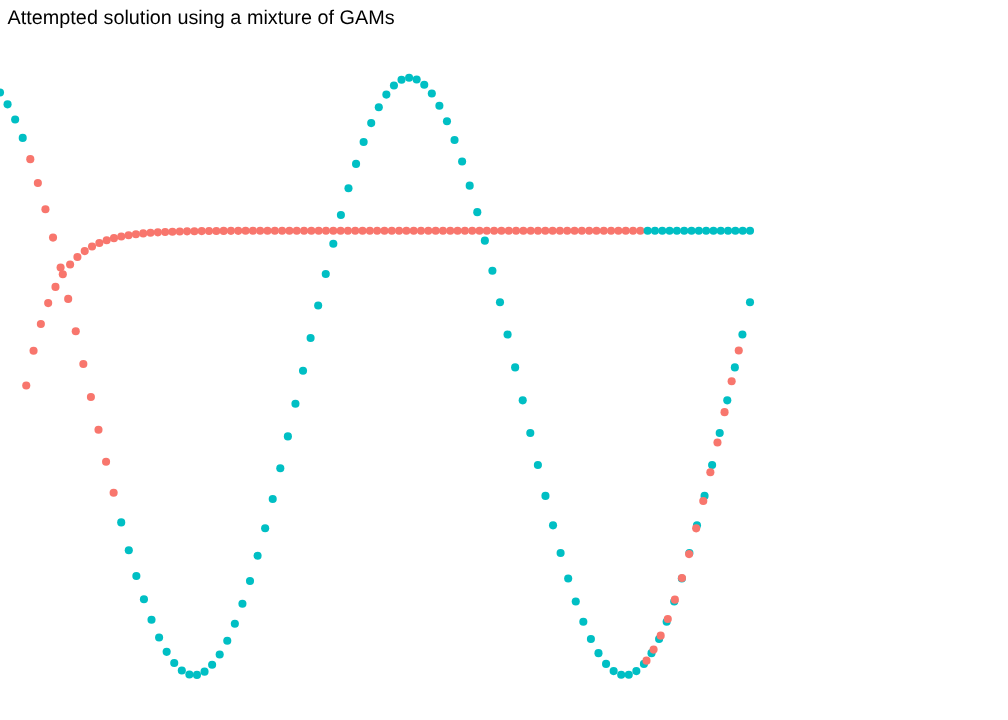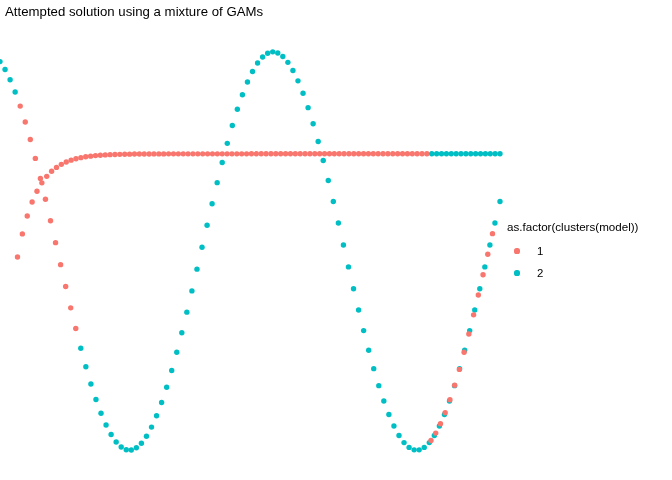--- a/index.html
+++ b/index.html
@@ -319,31 +319,14 @@
         <circle cx="464.12" cy="330.23" r="2.7" fill="#F8766D"></circle>
         <circle cx="468.85" cy="311.99" r="2.7" fill="#F8766D"></circle>
         <circle cx="473.58" cy="292.85" r="2.7" fill="#F8766D"></circle>
         <circle cx="478.31" cy="273.04" r="2.7" fill="#F8766D"></circle>
         <circle cx="483.04" cy="252.75" r="2.7" fill="#F8766D"></circle>
         <circle cx="487.77" cy="232.21" r="2.7" fill="#F8766D"></circle>
         <circle cx="492.50" cy="211.63" r="2.7" fill="#F8766D"></circle>
       </svg>
   </div>
 
-  <div id="legend">
-    <div id="legend-title">as.factor(clusters(model))</div>
-
-    <div class="legend-row">
-      <span class="legend-key">
-        <i id="key-1" style="background: rgb(248, 118, 109);"></i>
-      </span>
-      <span class="legend-label">1</span>
-    </div>
-
-    <div class="legend-row">
-      <span class="legend-key">
-        <i id="key-2" style="background: rgb(0, 191, 196);"></i>
-      </span>
-      <span class="legend-label">2</span>
-    </div>
-  </div>
 
 </div>
 
 </body></html>

